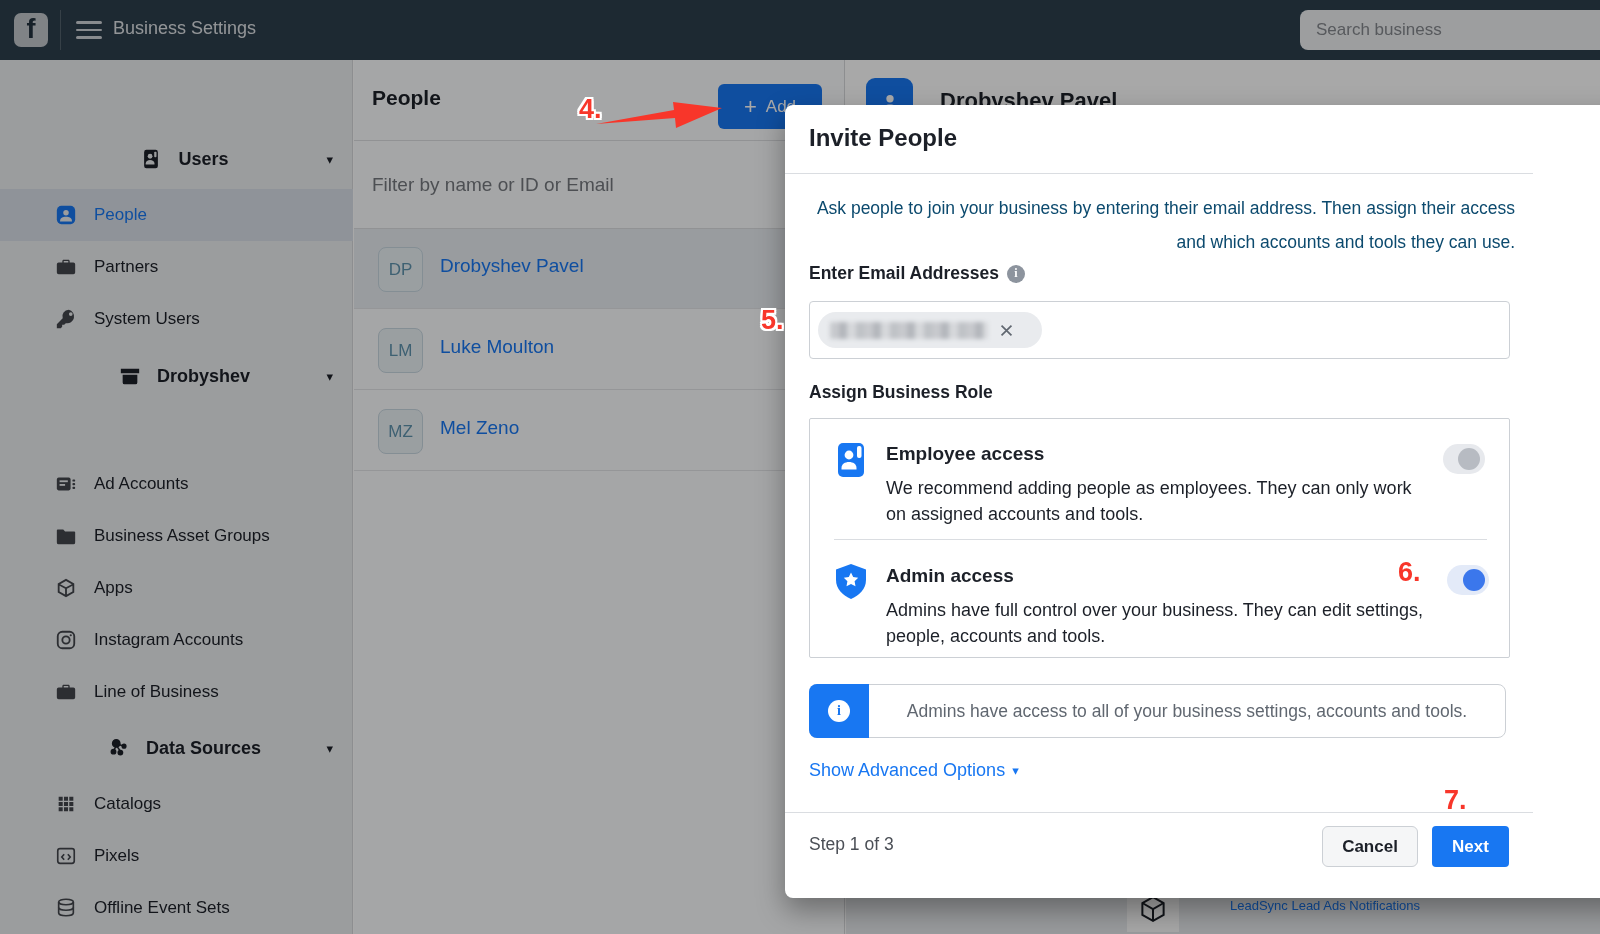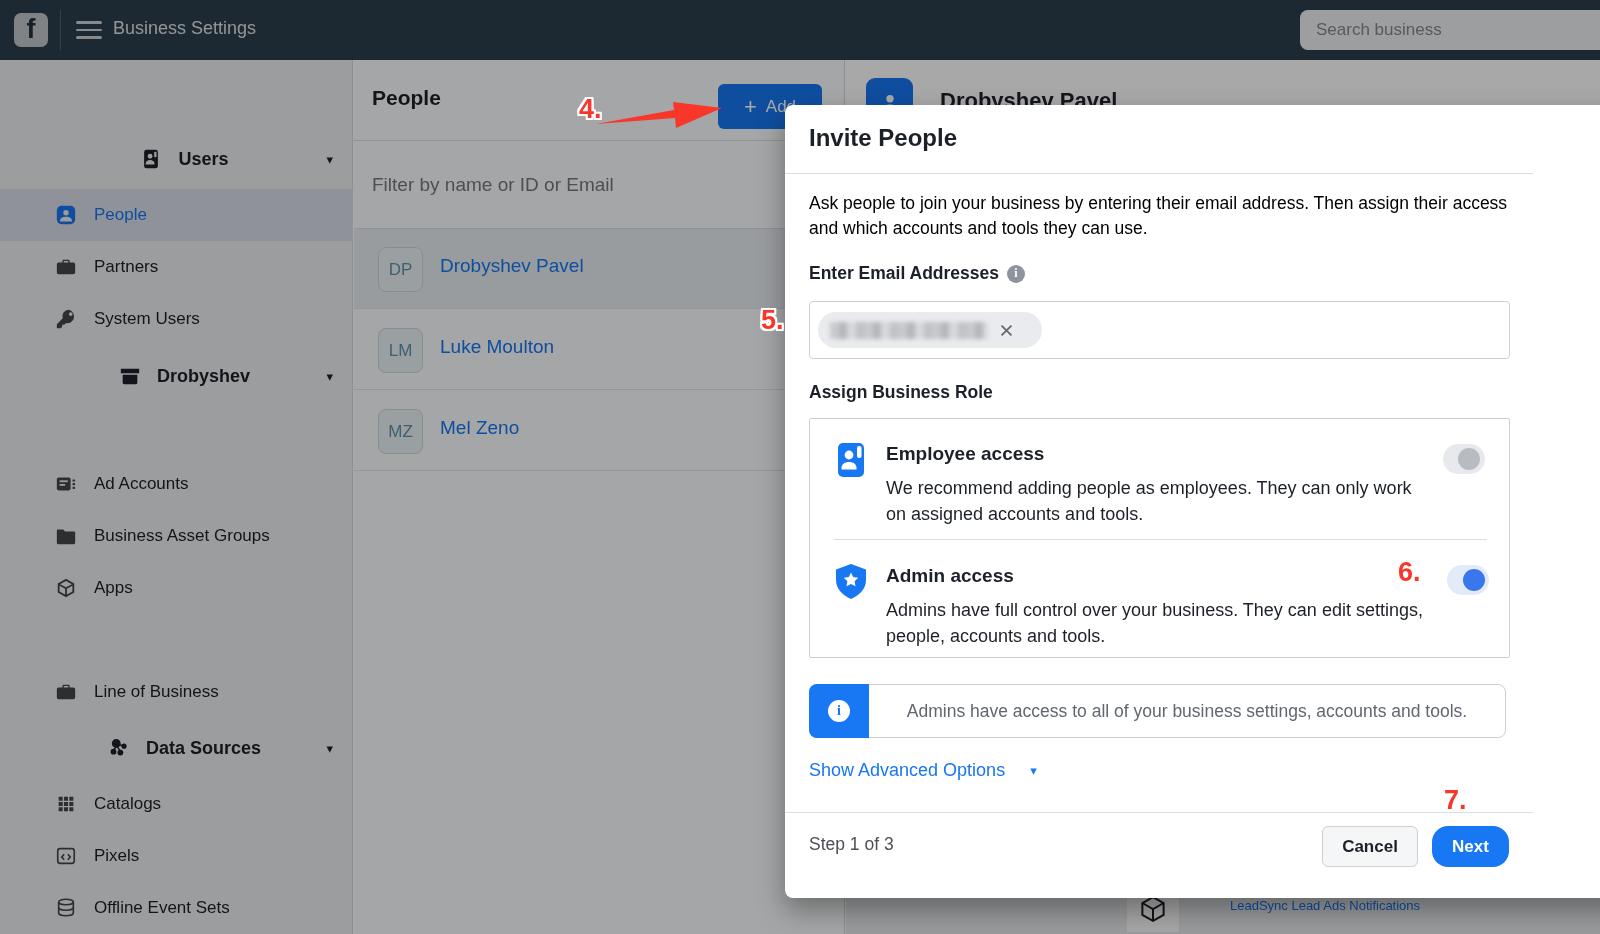--- a/index.html
+++ b/index.html
@@ -73,21 +73,21 @@
 
   
   #dim { position:absolute; inset:0; background:rgba(0,0,0,0.34); z-index:2; }
 
   
   #modal { position:absolute; left:785px; top:105px; width:888px; height:793px; background:#fff; border-radius:8px;
     box-shadow:0 12px 28px rgba(0,0,0,.35); z-index:3; }
   #modal-title { position:absolute; left:24px; top:19px; font-size:24px; font-weight:bold; color:#1c2028; }
   #modal-close { position:absolute; right:20px; top:22px; width:24px; height:24px; color:#606770; }
   #modal-hdr-div { position:absolute; left:0; top:68px; width:748px; height:1px; background:#dadde1; }
-  #modal-desc { position:absolute; left:24px; top:86px; width:706px; font-size:17.5px; line-height:25px; color:#000000; }
+  #modal-desc { position:absolute; left:24px; top:86px; width:706px; font-size:17.5px; line-height:34px; color:#0c4a6e;text-align:right; }
   #email-label-row { position:absolute; left:24px; top:158px; display:flex; align-items:center; gap:8px; }
   #email-label { font-size:17.5px; font-weight:bold; color:#1c2028; }
   .info-circle-grey { width:18px; height:18px; border-radius:50%; background:#8d949e; color:#fff; font-size:12px;
     font-weight:bold; display:flex; align-items:center; justify-content:center; font-family:"Liberation Serif",serif; }
   #email-input { position:absolute; left:24px; top:196px; width:701px; height:58px; border:1px solid #ccd0d5; border-radius:4px; }
   #email-chip { position:absolute; left:8px; top:10px; height:36px; width:224px; border-radius:18px; background:#e9ebee;
     display:flex; align-items:center; padding:0 12px; gap:10px; }
   #email-blur { width:158px; height:17px; border-radius:2px; filter:blur(2px);
     background:repeating-linear-gradient(90deg,#c7c9cd 0 9px,#b4b7bc 9px 17px,#d6d8db 17px 26px,#bfc2c6 26px 34px); }
   #chip-close { width:17px; height:17px; color:#606770; }
@@ -103,29 +103,29 @@
   .toggle.off .knob { right:5px; background:#b7bbc2; }
   .toggle.on { background:#e3eaf8; box-shadow:0 0 0 3px #fff; }
   .toggle.on .knob { right:4px; background:#3b77ec; }
   #info-banner { position:absolute; left:24px; top:579px; width:697px; height:54px; border:1px solid #ccd0d5;
     border-radius:8px; display:flex; }
   #banner-blue { width:60px; height:100%; margin:-1px 0 0 -1px; border-radius:8px 0 0 8px; background:#1877f2;
     display:flex; align-items:center; justify-content:center; flex:0 0 auto; height:54px; }
   .info-circle-white { width:22px; height:22px; border-radius:50%; background:#fff; color:#1877f2; font-size:14px;
     font-weight:bold; display:flex; align-items:center; justify-content:center; font-family:"Liberation Serif",serif; }
   #banner-text { flex:1; display:flex; align-items:center; justify-content:center; font-size:17.5px; color:#606770; }
-  #advanced-link { position:absolute; left:24px; top:655px; font-size:18px; color:#1877f2; display:flex; align-items:center; gap:25px; }
+  #advanced-link { position:absolute; left:24px; top:655px; font-size:18px; color:#1877f2; display:flex; align-items:center; gap:7px; }
   #advanced-link .caret { font-size:13px; }
   #modal-ftr-div { position:absolute; left:0; top:707px; width:748px; height:1px; background:#dadde1; }
   #step-text { position:absolute; left:24px; top:729px; font-size:17.5px; color:#4b4f56; }
   #cancel-btn { position:absolute; left:537px; top:721px; width:96px; height:41px; background:#f5f6f7;
     border:1px solid #ccd0d5; border-radius:6px; font-size:17px; font-weight:bold; color:#1c2028;
     font-family:"Liberation Sans",sans-serif; }
   #next-btn { position:absolute; left:647px; top:721px; width:77px; height:41px; background:#1877f2; border:none;
-    border-radius:16px; font-size:17px; font-weight:bold; color:#fff; font-family:"Liberation Sans",sans-serif; }
+    border-radius:4px; font-size:17px; font-weight:bold; color:#fff; font-family:"Liberation Sans",sans-serif; }
 
   
   .anno { position:absolute; z-index:4; color:#f8362a; font-weight:bold; font-size:27px;
     text-shadow:-2px -2px 0 #fff, 2px -2px 0 #fff, -2px 2px 0 #fff, 2px 2px 0 #fff, 0 2px 0 #fff, 0 -2px 0 #fff,
       2px 0 0 #fff, -2px 0 0 #fff; }
   #anno-4 { left:579px; top:94px; }
   #anno-5 { left:761px; top:305px; }
   #anno-6 { left:1398px; top:557px; }
   #anno-7 { left:1444px; top:785px; }
   #anno-arrow { position:absolute; left:594px; top:84px; width:130px; height:54px; z-index:4; }
@@ -221,20 +221,30 @@
         <span>Business Asset Groups</span>
       </div>
       <div class="side-item" style="top:502px">
         <span class="ic">
           <svg viewBox="0 0 24 24">
               <path fill="currentColor" d="M12 2l9 5v10l-9 5-9-5V7l9-5zm0 2.3L5.6 7.8 12 11.3l6.4-3.5L12 4.3zM5 9.6v6.2l6 3.3v-6.2L5 9.6zm14 0l-6 3.3v6.2l6-3.3V9.6z"></path>
             </svg>
         </span>
         <span>Apps</span>
       </div>
+      <div class="side-item" style="top:554px">
+        <span class="ic">
+          <svg viewBox="0 0 24 24" fill="none" stroke="currentColor" stroke-width="2">
+              <rect x="3" y="3" width="18" height="18" rx="5"></rect>
+              <circle cx="12" cy="12" r="4"></circle>
+              <circle cx="17.2" cy="6.8" r="1.2" fill="currentColor" stroke="none"></circle>
+            </svg>
+        </span>
+        <span>Instagram Accounts</span>
+      </div>
       <div class="side-item" style="top:606px">
         <span class="ic">
           <svg viewBox="0 0 24 24">
               <path fill="currentColor" d="M8 7V5.5C8 4.7 8.7 4 9.5 4h5c.8 0 1.5.7 1.5 1.5V7h4a2 2 0 0 1 2 2v9a2 2 0 0 1-2 2H4a2 2 0 0 1-2-2V9a2 2 0 0 1 2-2h4zm1.5-1.5V7h5V5.5h-5zM2 11h20v2H2z"></path>
             </svg>
         </span>
         <span>Line of Business</span>
       </div>
 
       <div class="side-sec" style="top:662px">

